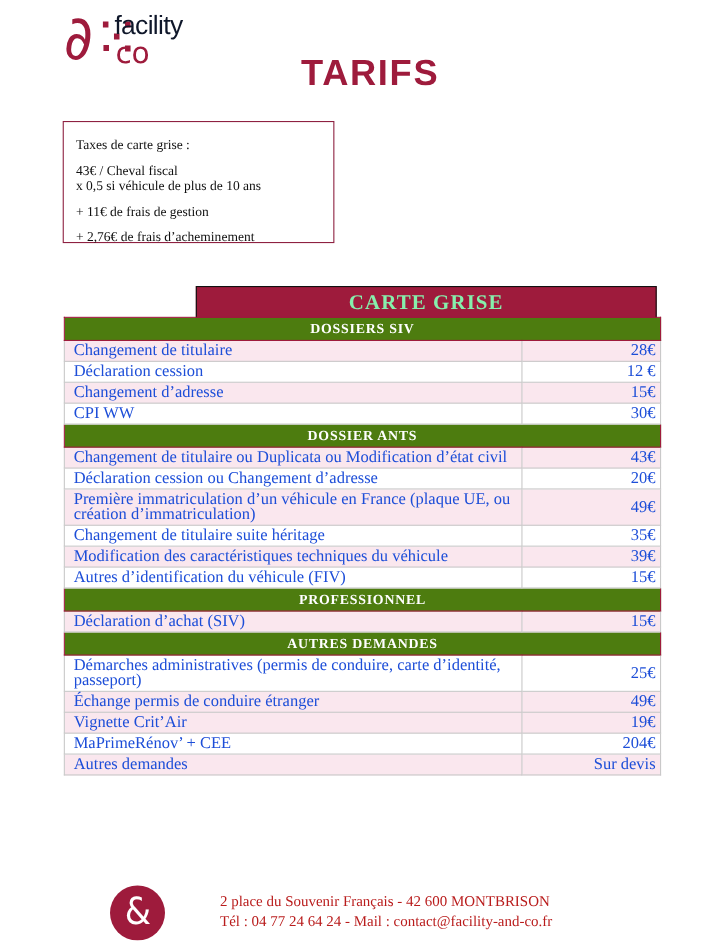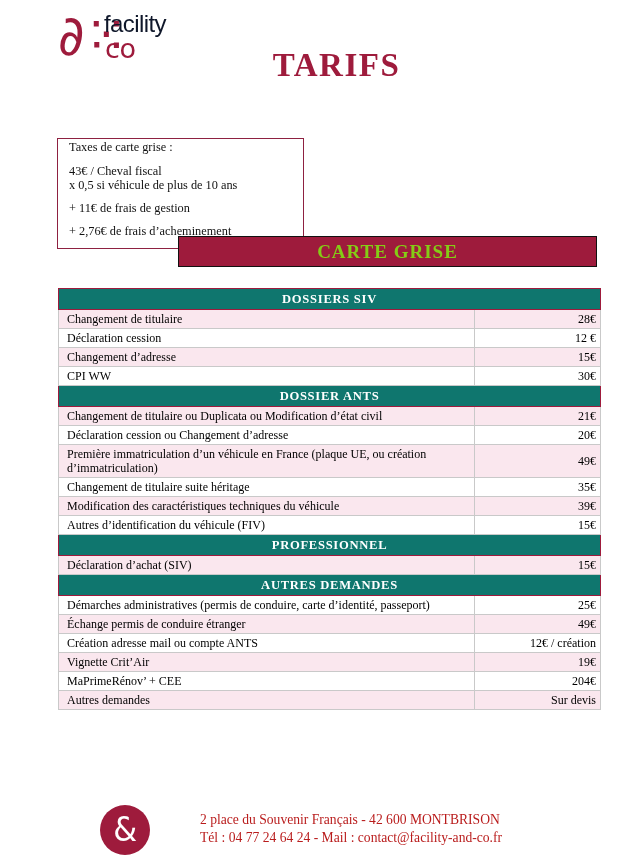--- a/index.html
+++ b/index.html
@@ -59,62 +59,61 @@
     font-weight: 400;
   }
 
   
   .page-title {
     position: absolute;
     left: 0;
     top: 47px;
     width: 643px;
     text-align: center;
-    font-family: Liberation Serif, serif;
+    font-family: Liberation Sans, sans-serif;
     font-weight: bold;
     font-size: 33px;
     letter-spacing: 1.5px;
     color: #9E1B3C;
     padding-left: 30px;
     box-sizing: border-box;
   }
 
   
   .tax-box {
     position: absolute;
     left: 57px;
     top: 110px;
     width: 247px;
     height: 111px;
     border: 1px solid #8E2141;
     box-sizing: border-box;
-    padding: 1px 0 0 11px;
-    margin-top: 28px;
+    padding: 13px 0 0 11px;
   }
   .tax-line {
     font-family: "Liberation Serif", serif;
     font-size: 12.3px;
     line-height: 14px;
     color: #111111;
     white-space: nowrap;
   }
   .tax-gap { height: 10px; }
   .tax-gap-sm { height: 9px; }
 
   
   .cg-banner {
     position: absolute;
     left: 178px;
-    top: 236px;
+    top: 260px;
     width: 419px;
     height: 31px;
     background: #9E1B3C;
     border: 1px solid #111111;
     box-sizing: border-box;
-    color: #84cc16;
+    color: #86efac;
     font-family: "Liberation Serif", serif;
     font-weight: bold;
     font-size: 19px;
     letter-spacing: 1px;
     display: flex;
     align-items: center;
     justify-content: center;
   }
 
   
@@ -124,38 +123,38 @@
     top: 288px;
     width: 542px;
     border-collapse: collapse;
     table-layout: fixed;
     font-family: "Liberation Serif", serif;
   }
   .tarifs-table col.c-label { width: 416px; }
   .tarifs-table col.c-price { width: 126px; }
 
   .tarifs-table td {
-    font-size: 12px;
+    font-size: 15px;
     line-height: 14px;
-    color: #000000;
+    color: #1d4ed8;
     padding: 2px 6px 2px 8px;
     border-left: 1px solid #c9c9c9;
     border-right: 1px solid #c9c9c9;
     border-bottom: 1px solid #c9c9c9;
     vertical-align: middle;
   }
   .tarifs-table tr.row-pink td { background: #FAE7EE; }
   .tarifs-table tr.row-white td { background: #ffffff; }
   .tarifs-table td.price {
     text-align: right;
     padding-left: 4px;
     padding-right: 4px;
   }
   .tarifs-table tr.section td {
-    background: #0f766e;
+    background: #4d7c0f;
     color: #ffffff;
     font-weight: bold;
     font-size: 12.6px;
     letter-spacing: 0.7px;
     text-align: center;
     padding: 3px 0 3px 0;
     border-left: 1px solid #9E1B3C;
     border-right: 1px solid #9E1B3C;
     border-bottom: 1px solid #9E1B3C;
   }
@@ -241,21 +240,21 @@
       </tr>
       <tr class="row-white">
         <td>CPI WW</td>
         <td class="price">30€</td>
       </tr>
       <tr class="section">
         <td colspan="2">DOSSIER ANTS</td>
       </tr>
       <tr class="row-pink">
         <td class="two-line">Changement de titulaire ou Duplicata ou Modification d’état civil</td>
-        <td class="price two-line">21€</td>
+        <td class="price two-line">43€</td>
       </tr>
       <tr class="row-white">
         <td>Déclaration cession ou Changement d’adresse</td>
         <td class="price">20€</td>
       </tr>
       <tr class="row-pink">
         <td class="two-line">Première immatriculation d’un véhicule en France (plaque UE, ou création d’immatriculation)</td>
         <td class="price two-line">49€</td>
       </tr>
       <tr class="row-white">
@@ -280,24 +279,20 @@
       <tr class="section">
         <td colspan="2">AUTRES DEMANDES</td>
       </tr>
       <tr class="row-white">
         <td class="two-line">Démarches administratives (permis de conduire, carte d’identité, passeport)</td>
         <td class="price two-line">25€</td>
       </tr>
       <tr class="row-pink">
         <td>Échange permis de conduire étranger</td>
         <td class="price">49€</td>
-      </tr>
-      <tr class="row-white">
-        <td>Création adresse mail ou compte ANTS</td>
-        <td class="price">12€ / création</td>
       </tr>
       <tr class="row-pink">
         <td>Vignette Crit’Air</td>
         <td class="price">19€</td>
       </tr>
       <tr class="row-white">
         <td>MaPrimeRénov’ + CEE</td>
         <td class="price">204€</td>
       </tr>
       <tr class="row-pink">

